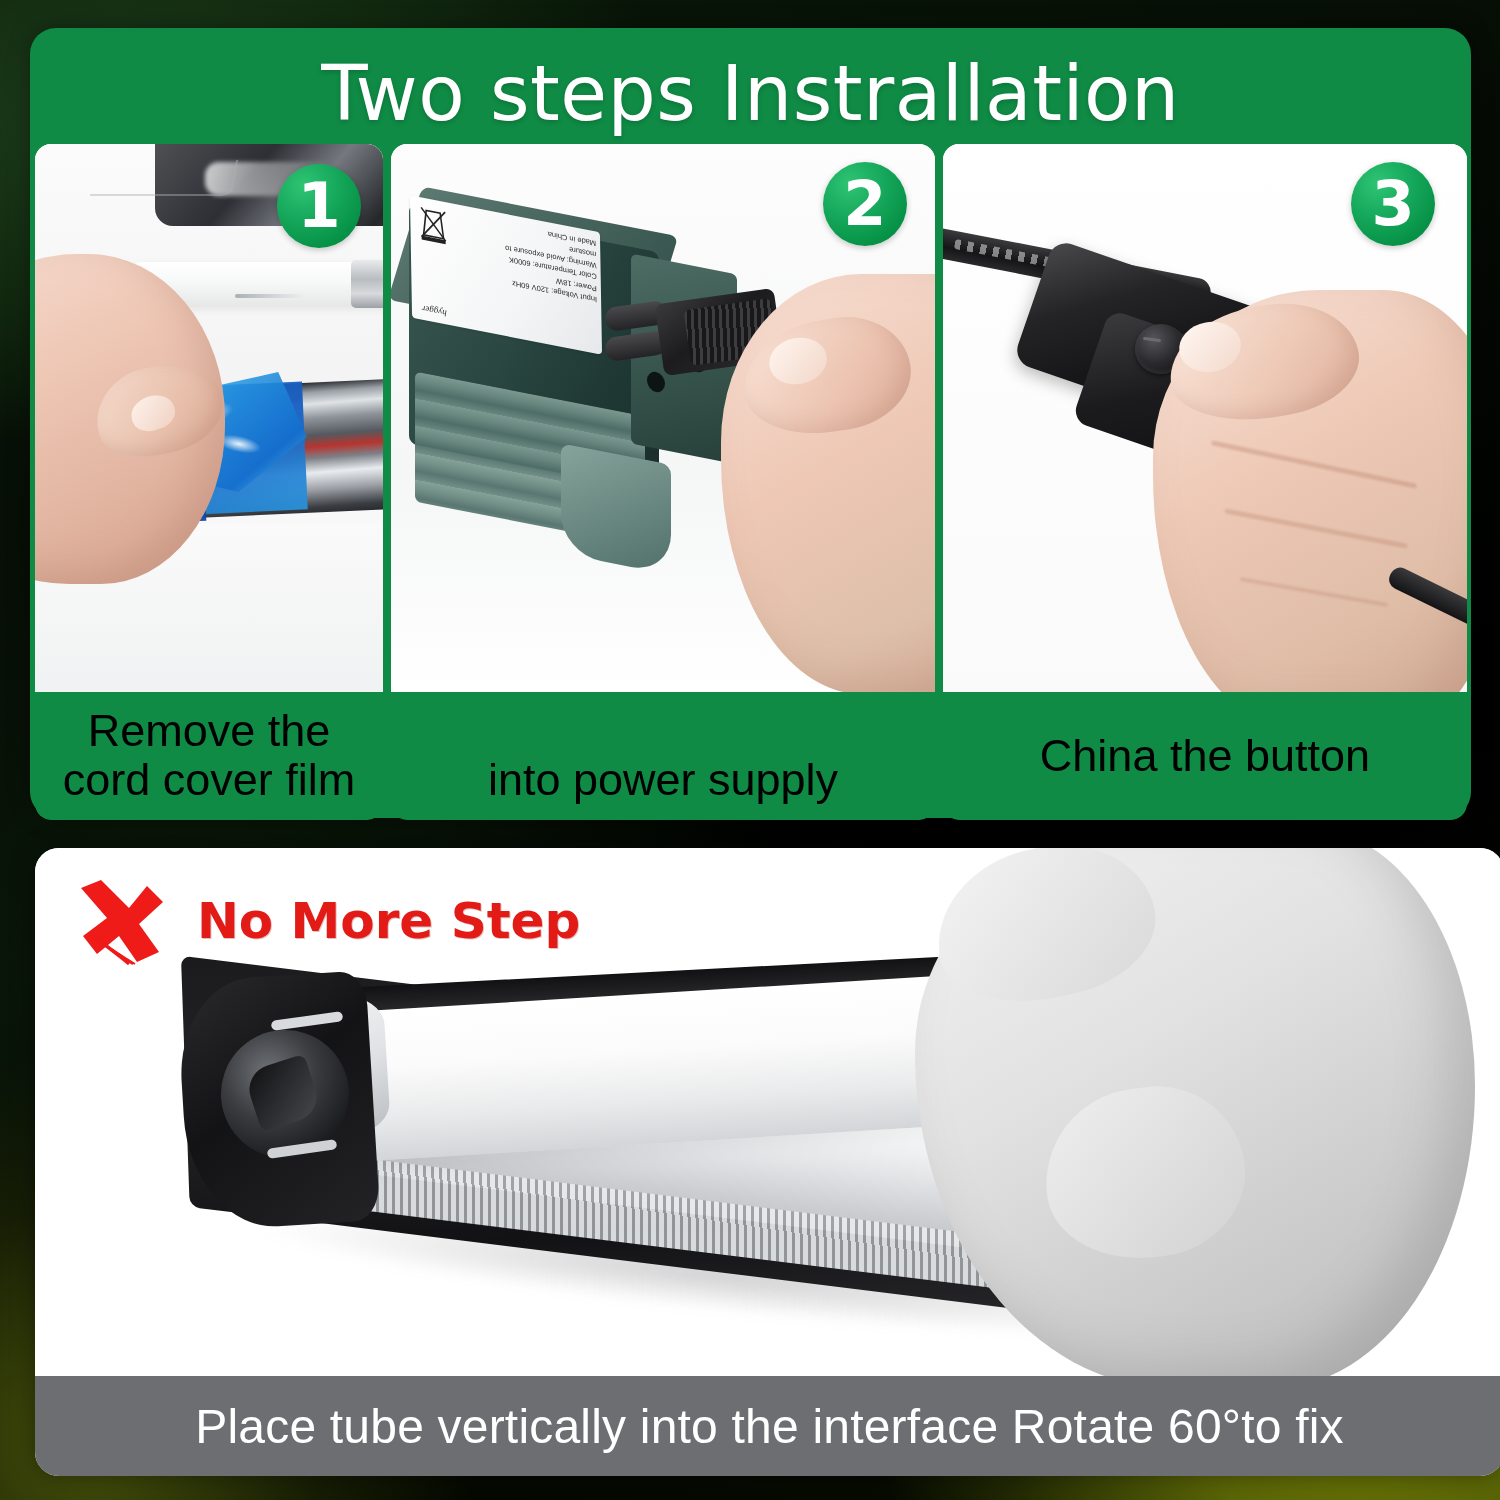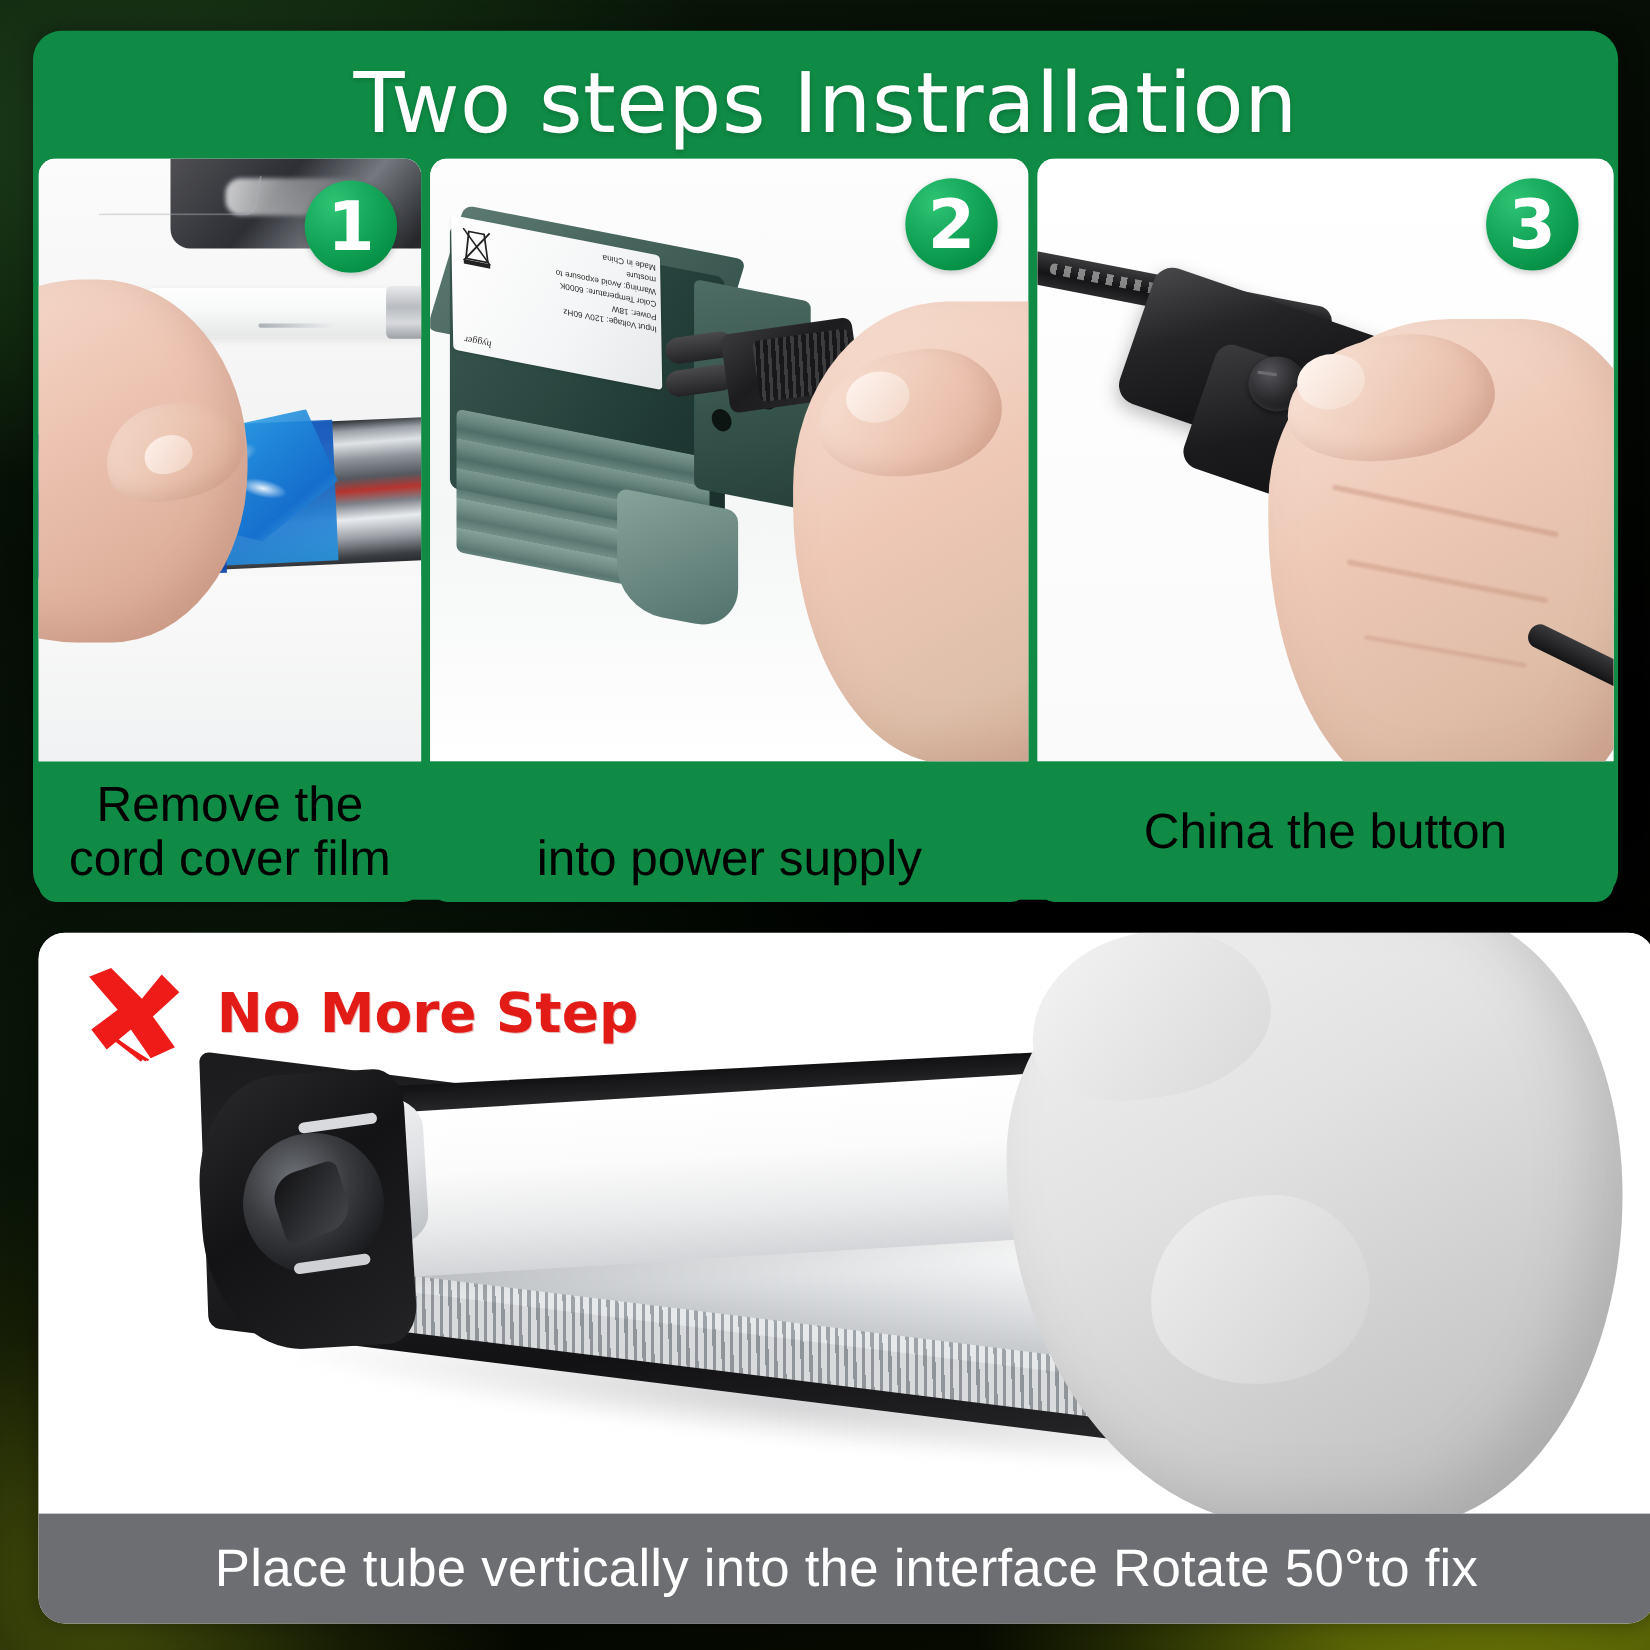--- a/index.html
+++ b/index.html
@@ -426,17 +426,17 @@
             <path d="M20 60 C32 70 46 80 58 90" stroke="#ee1b18" stroke-width="3" fill="none"></path>
             <path d="M26 66 C38 74 50 82 62 90" stroke="#ee1b18" stroke-width="2.4" fill="none"></path>
             <path d="M34 70 C44 78 54 84 64 90" stroke="#ee1b18" stroke-width="2" fill="none"></path>
           </svg>
         </div>
         <div class="txt">No More Step</div>
       </div>
     </div>
 
     <div class="botcap">
-      <span>Place tube vertically into the interface Rotate 50°to fix</span>
+      <span>Place tube vertically into the interface Rotate 60°to fix</span>
     </div>
   </div>
 
 </div>
 
 </body></html>

